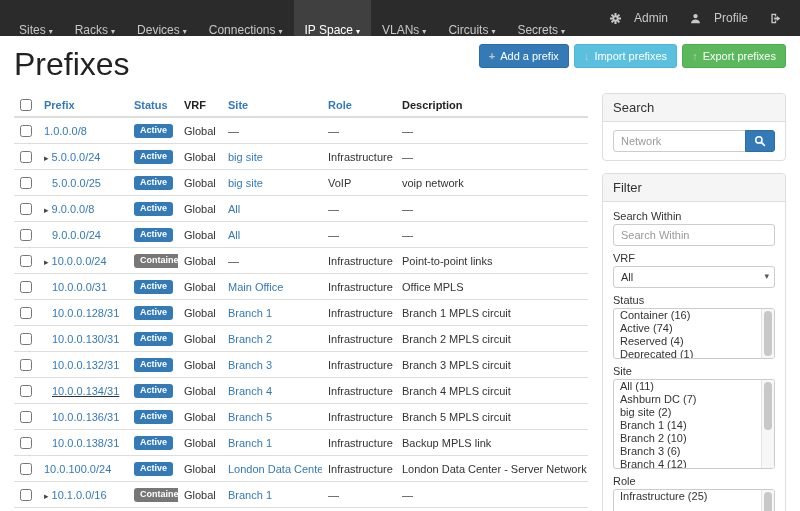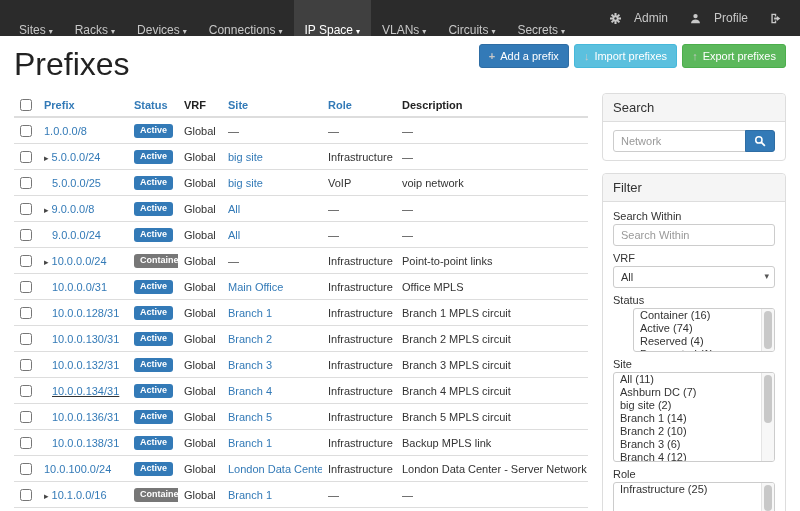--- a/index.html
+++ b/index.html
@@ -65,21 +65,21 @@
   .fake-select { position: relative; height: 22px; border: 1px solid #ccc; border-radius: 3px;
                  font-size: 11px; color: #333; padding: 4px 7px; background: #fff; cursor: pointer; }
   .fake-select .sel-caret { position: absolute; right: 5px; top: 4px; color: #555; font-size: 9px; }
   .listbox { position: relative; border: 1px solid #ccc; border-radius: 3px; background: #fff;
              overflow: hidden; cursor: default; }
   .listbox .opt { font-size: 11px; color: #333; padding: 1px 6px; line-height: 11px; white-space: nowrap;
                   overflow: hidden; height: 13px; }
   .listbox .sb { position: absolute; top: 0; right: 0; bottom: 0; width: 13px; background: #f7f7f7;
                  border-left: 1px solid #e4e4e4; }
   .listbox .sb .thumb { position: absolute; left: 2px; right: 2px; background: #c8c8c8; border-radius: 4px; }
-  .lb-status { height: 44px; margin-left: 20px; }
+  .lb-status { height: 51px; }
   .lb-site   { height: 90px; }
   .lb-role   { height: 56px; }
   .lb-status .thumb { top: 2px; bottom: 2px; }
   .lb-site .thumb   { top: 2px; height: 48px; }
   .lb-role .thumb   { top: 2px; height: 26px; }
 </style>
 </head>
 <body>
 
 <div class="app">

